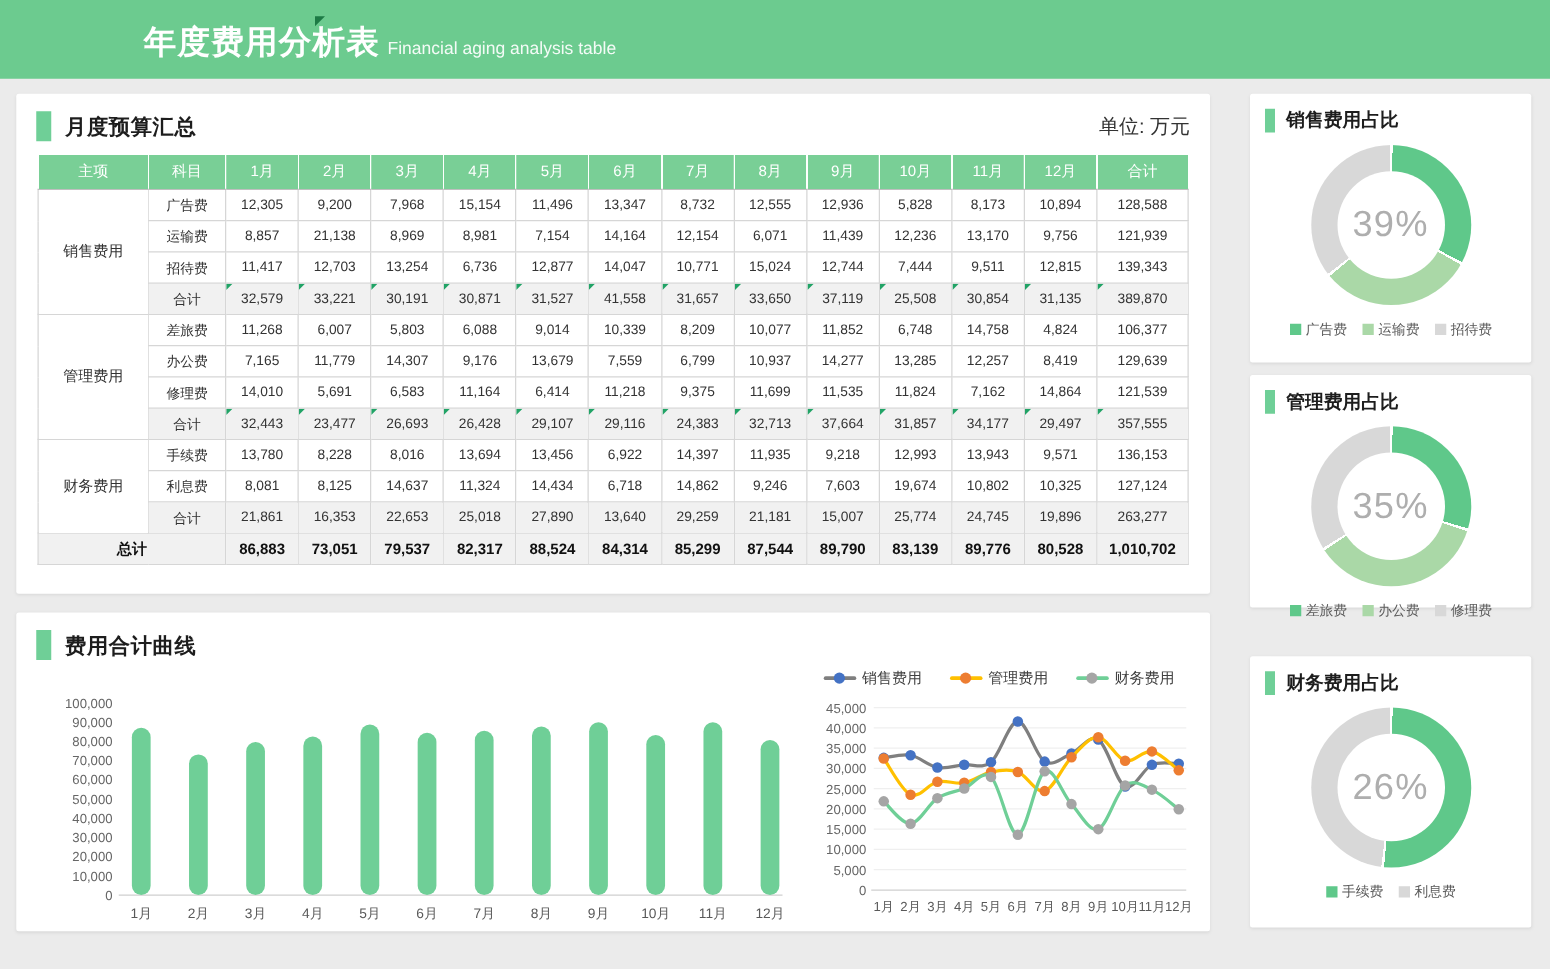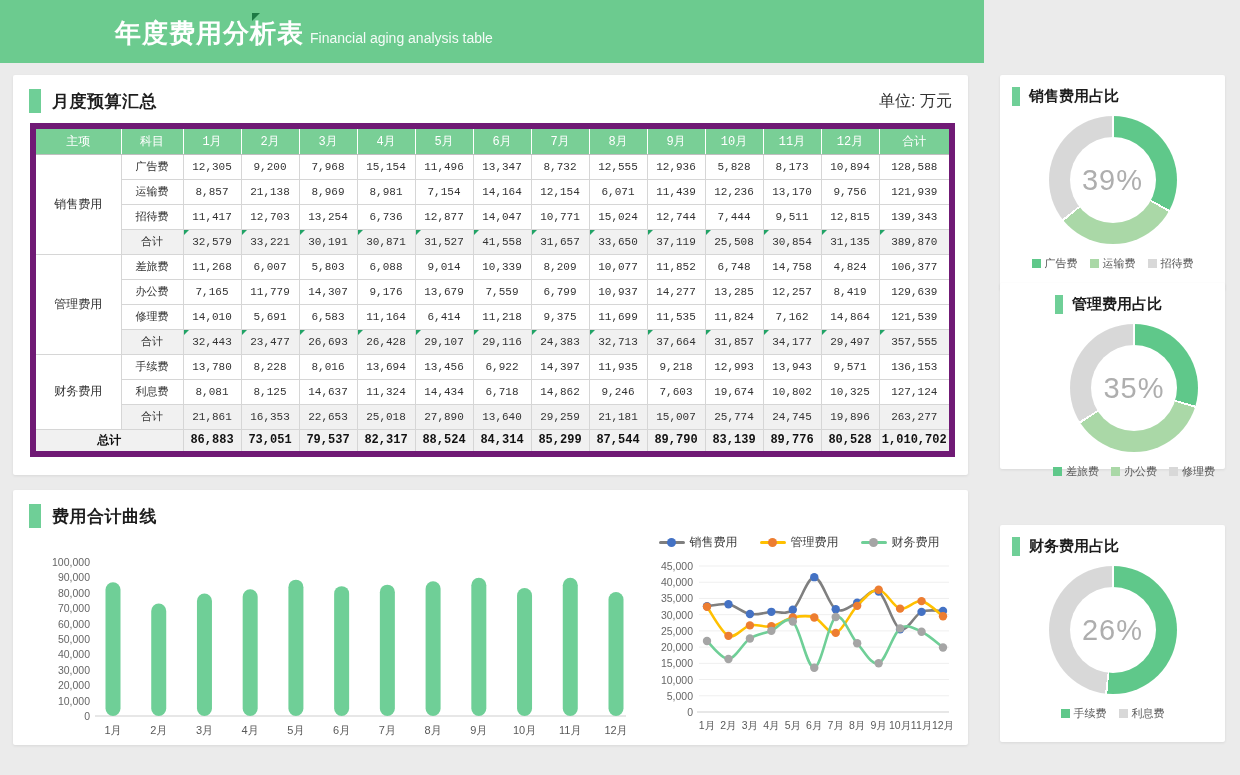--- a/index.html
+++ b/index.html
@@ -4,51 +4,51 @@
 <style>
   * { box-sizing: border-box; margin: 0; padding: 0; }
   html,body { width:1240px; height:775px; }
   body {
     font-family: "Liberation Sans", "DejaVu Sans", sans-serif;
     background:#ebebeb; color:#333; overflow:hidden;
   }
   #app { position:relative; width:1240px; height:775px; background:#ebebeb; }
 
   
-  .banner { position:absolute; left:0; top:0; width:984px; height:63px; background:#6ccb8f;text-align:center; }
+  .banner { position:absolute; left:0; top:0; width:1240px; height:63px; background:#6ccb8f;text-align:center; }
   .banner-title { position:absolute; left:115px; top:16px; font-size:26px; font-weight:bold; color:#fff; letter-spacing:1px; }
   .banner-subtitle { position:absolute; left:310px; top:30px; font-size:14px; color:rgba(255,255,255,.92); }
   .banner-flag { position:absolute; left:252px; top:13px; width:0; height:0;
     border-top:8px solid #1d7a45; border-right:8px solid transparent; }
 
   
   .panel { position:absolute; background:#fff; border-radius:2px; box-shadow:0 1px 3px rgba(0,0,0,.08); }
   .panel-budget { left:13px; top:75px;  width:955px; height:400px; }
   .panel-trend  { left:13px; top:490px; width:955px; height:255px; }
   .panel-d1 { left:1000px; top:75px;  width:225px; height:215px; }
-  .panel-d2 { left:1000px; top:283px; width:225px; height:186px;padding-left:43px; }
+  .panel-d2 { left:1000px; top:300px; width:225px; height:186px; }
   .panel-d3 { left:1000px; top:525px; width:225px; height:217px; }
 
   .sec-head { display:flex; align-items:center; padding:14px 16px 0 16px; }
   .accent { width:12px; height:24px; background:#6fcf97; margin-right:11px; flex:0 0 auto; }
   .sec-title { font-size:17px; font-weight:bold; color:#1d1d1d; letter-spacing:.5px; }
   .unit { margin-left:auto; font-size:16px; color:#333; }
 
   .sec-head-sm { display:flex; align-items:center; padding:12px 12px 0 12px; }
   .accent-sm { width:8px; height:19px; background:#6fcf97; margin-right:9px; flex:0 0 auto; }
   .sec-title-sm { font-size:15px; font-weight:bold; color:#1d1d1d; }
 
   
   .tbl-wrap { padding:10px 17px 0 17px; }
   table.budget { border-collapse:collapse; width:921px; table-layout:fixed; font-size:11px; }
   table.budget th, table.budget td { border:1px solid #d6d6d6; text-align:center; height:25px; padding:0 2px;
     position:relative; overflow:hidden; white-space:nowrap; }
   table.budget thead th { background:#79cf96; color:#fff; font-weight:normal; font-size:12px; height:28px;
     border:1px solid #fff; border-bottom:1px solid #bfbfbf; }
-  table.budget { border:6px solid #701a75;font-family:Liberation Mono, monospace; }
+  table.budget { border:1px solid #701a75; }
   td.group-name { font-size:12px; color:#333; background:#fff; }
   tr.group-start td { border-top:1px solid #8f8f8f; }
   tr.total-row td { background:#f1f1f1; }
   tr.grand-row td { background:#f1f1f1; font-weight:bold; font-size:12px; color:#111; border-top:1px solid #8f8f8f; }
   .cell-flag { position:absolute; left:0; top:0; width:0; height:0;
     border-top:5px solid #21a366; border-right:5px solid transparent; }
 
   
   .charts-row { display:flex; padding:0 10px 0 28px; }
   .bar-chart-box { width:600px; margin-top:18px; }

